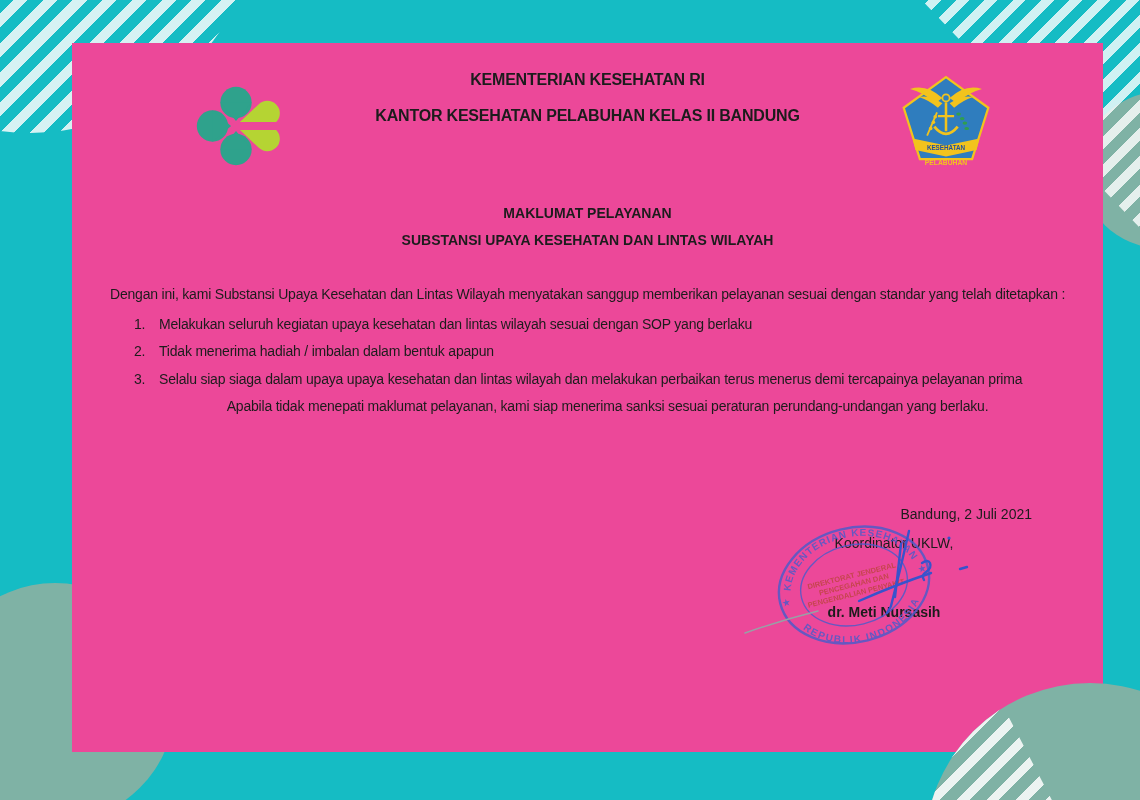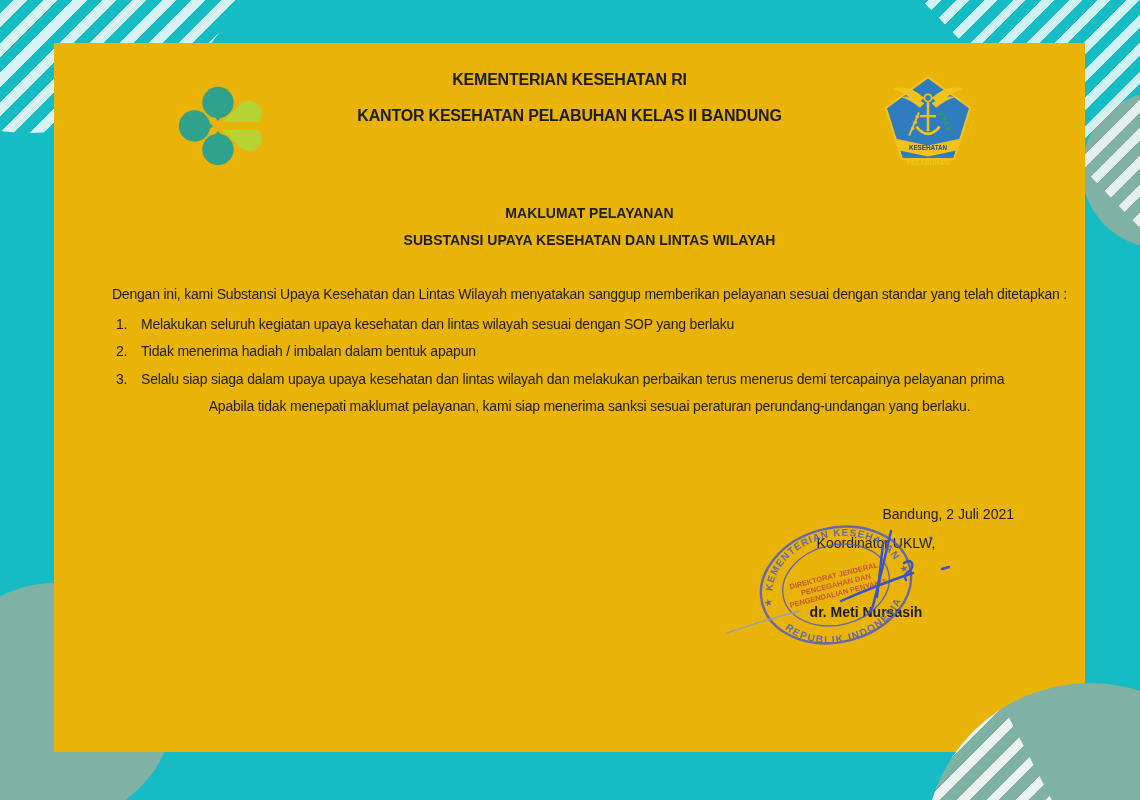--- a/index.html
+++ b/index.html
@@ -34,35 +34,35 @@
     left:925px;top:683px;width:330px;height:330px;border-radius:50%;
     background:#7fb2a5;z-index:4;overflow:hidden;
   }
   .deco-br-blob .stripes{
     position:absolute;inset:0;
     background:repeating-linear-gradient(135deg,rgba(255,255,255,.85) 0 9px,transparent 9px 21px);
     clip-path:polygon(0% 0%,20% 0%,72% 100%,0% 100%);
   }
   
   .card{
-    position:absolute;left:54px;top:43px;width:1031px;height:709px;
-    background:#eab308;z-index:2;
+    position:absolute;left:72px;top:43px;width:1031px;height:709px;
+    background:#ec4899;z-index:2;
   }
   .hdr{
     position:absolute;top:19px;left:0;width:100%;text-align:center;
     font-weight:bold;font-size:16px;line-height:36px;letter-spacing:-.2px;
   }
   .logo-left{position:absolute;left:115px;top:33px;width:98px;height:100px;}
   .logo-right{position:absolute;left:829px;top:31px;width:90px;height:100px;}
   .ttl{
     position:absolute;top:157px;left:0;width:100%;text-align:center;
-    font-weight:bold;font-size:14px;line-height:27px;padding-left:20px;
+    font-weight:bold;font-size:14px;line-height:27px;
   }
   .body-text{font-size:14px;line-height:20px;letter-spacing:-.2px;}
-  .intro{position:absolute;left:38px;top:241px;width:995px;text-align:center;}
+  .intro{position:absolute;left:38px;top:241px;width:995px;}
   .list-item{position:absolute;left:62px;width:950px;display:flex;}
   .list-item .num{width:25px;flex:none;}
   .li-1{top:271px}.li-2{top:298px}.li-3{top:326px}
   .closing{position:absolute;left:38px;top:353px;width:995px;text-align:center;}
   .sig-line{position:absolute;width:260px;text-align:center;font-size:14px;z-index:2;}
   .sig-date{left:700px;top:463px;text-align:right;}
   .sig-role{left:692px;top:492px;}
   .sig-name{left:682px;top:561px;font-weight:bold;z-index:2;}
   .sig-art{position:absolute;left:640px;top:460px;width:300px;height:180px;z-index:3;}
 </style>

